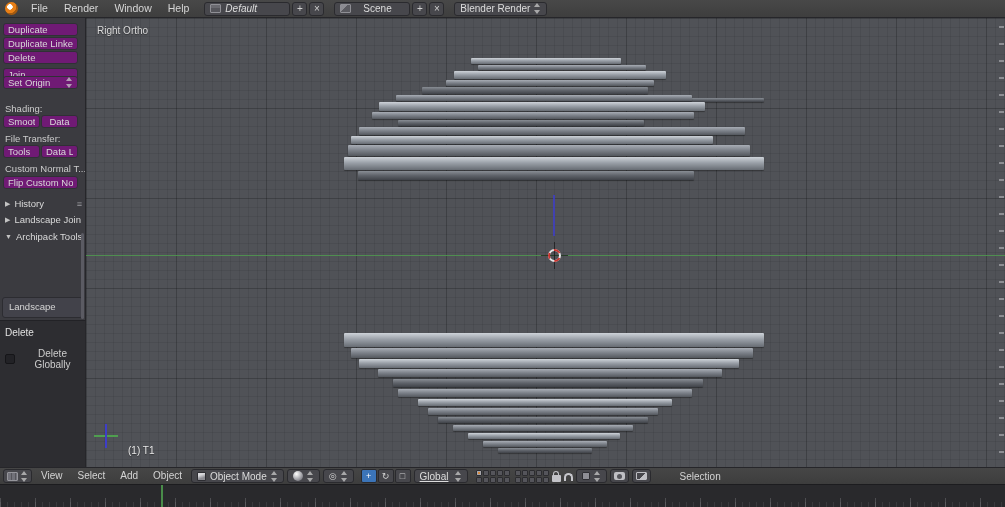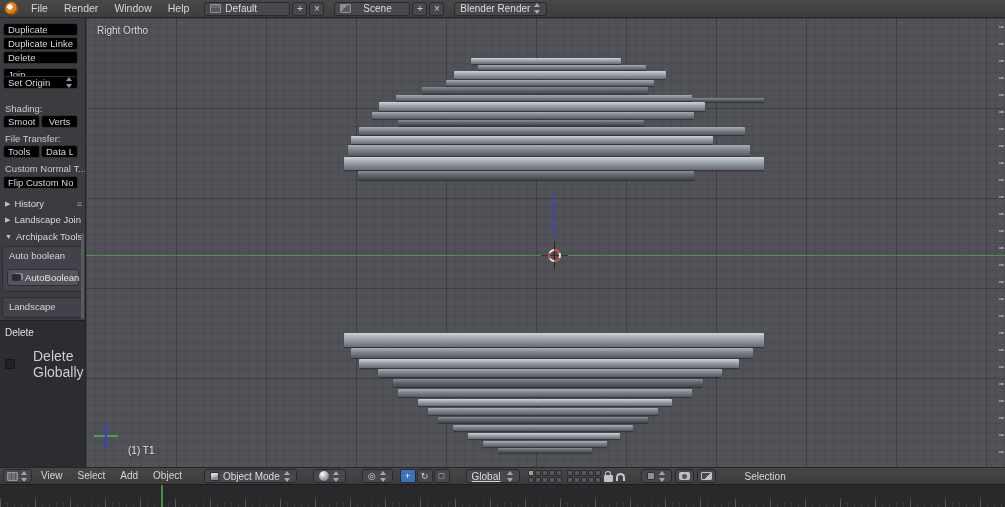--- a/index.html
+++ b/index.html
@@ -9,21 +9,21 @@
        background:#3c3c3f;font-size:10px;-webkit-font-smoothing:antialiased;}
 
   
   .top-header{position:absolute;left:0;top:0;width:1005px;height:18px;
     background:linear-gradient(#484848,#3e3e3e);border-bottom:1px solid #26262a;
     display:flex;align-items:center;padding:0 4px;gap:2px;}
   .menu{padding:0 7px;font-size:10.5px;color:#d6d6d6;cursor:default;line-height:17px;}
   .blender-logo{width:13px;height:13px;border-radius:50%;margin:0 4px 0 1px;flex:0 0 auto;
     background:radial-gradient(circle at 38% 38%, #fff 0 2.5px, #e87f16 3px 6px, #a35a10 6.5px);}
   .selector{display:flex;align-items:center;height:14px;background:#47474c;border:1px solid #2a2a2e;
-    border-radius:3px;padding:0 5px;gap:4px;color:#dcdcdc;font-size:10px;white-space:nowrap;margin-left:13px;}
+    border-radius:3px;padding:0 5px;gap:4px;color:#dcdcdc;font-size:10px;white-space:nowrap;}
   .sqbtn{width:15px;height:14px;background:#47474c;border:1px solid #2a2a2e;border-radius:3px;
     color:#cfcfcf;text-align:center;line-height:12px;font-size:10px;flex:0 0 auto;}
   .mini-grid-icon{width:11px;height:9px;border:1px solid #8f8f95;border-radius:1px;flex:0 0 auto;
     background:linear-gradient(#6a6a70 45%,#55555b 45%);}
   .scene-icon{width:11px;height:9px;border:1px solid #8f8f95;border-radius:1px;flex:0 0 auto;
     background:linear-gradient(135deg,#8c8c92 0 40%,#5a5a60 40%);}
   .ud{display:inline-block;width:7px;height:11px;position:relative;opacity:.75;flex:0 0 auto;}
   .ud::before{content:'';position:absolute;left:0;top:0;border-left:3.5px solid transparent;
     border-right:3.5px solid transparent;border-bottom:4px solid #c9c9c9;}
   .ud::after{content:'';position:absolute;left:0;bottom:0;border-left:3.5px solid transparent;
@@ -31,21 +31,21 @@
   .stats{display:flex;align-items:center;gap:5px;margin-left:10px;font-size:9px;color:#c2c2c2;white-space:nowrap;}
   .logo-mini{width:10px;height:10px;border-radius:50%;flex:0 0 auto;
     background:radial-gradient(circle at 38% 38%, #fff 0 1.5px, #e87f16 2px 4.5px, #a35a10 5px);}
 
   
   .workspace{position:absolute;left:0;top:18px;width:1005px;height:449px;}
 
   
   .tool-shelf{position:absolute;left:0;top:0;width:86px;height:302px;background:#3b3b40;
     border-right:1px solid #26262a;overflow:hidden;}
-  .tsbtn{position:absolute;left:3px;width:75px;height:13px;background:#000000;border:1px solid #303036;
+  .tsbtn{position:absolute;left:3px;width:75px;height:13px;background:#701a75;border:1px solid #303036;
     border-radius:3px;color:#d8d8d8;font-size:9.5px;line-height:11px;padding:0 4px;display:flex;
     align-items:center;white-space:nowrap;overflow:hidden;}
   .tsbtn .grow{flex:1 1 auto;overflow:hidden;}
   .tsbtn.half{width:37px;}
   .tsbtn.half.r{left:41px;}
   .tslabel{position:absolute;left:5px;color:#cccccc;font-size:9.5px;white-space:nowrap;}
   .tspanel{position:absolute;left:5px;right:3px;color:#dadada;font-size:9.5px;display:flex;
     align-items:center;gap:4px;white-space:nowrap;}
   .tspanel .tri{font-size:7px;color:#c3c3c3;}
   .tspanel .grip{margin-left:auto;color:#9a9aa0;font-size:9px;}
@@ -55,21 +55,21 @@
     border:1px solid #2e2e34;border-radius:3px;display:flex;align-items:center;gap:4px;padding:0 4px;
     font-size:9.5px;color:#e2e2e2;}
   .bool-icon{width:9px;height:7px;background:#2b2b30;border-radius:2px;flex:0 0 auto;
     box-shadow:2px -1px 0 0 #8a8a92;}
   .shelf-scroll{position:absolute;right:1px;top:215px;width:3px;height:86px;background:#5b5b63;border-radius:2px;}
 
   
   .redo-panel{position:absolute;left:0;top:302px;width:86px;height:147px;background:#2d2d31;
     border-right:1px solid #26262a;border-top:1px solid #222226;}
   .redo-title{padding:6px 0 0 5px;font-size:10px;color:#e0e0e0;}
-  .redo-option{display:flex;align-items:center;gap:18px;padding:10px 0 0 5px;font-size:14px;color:#cdcdcd;}
+  .redo-option{display:flex;align-items:center;gap:5px;padding:10px 0 0 5px;font-size:10px;color:#cdcdcd;text-align:center;}
   .checkbox{width:10px;height:10px;background:#222226;border:1px solid #151518;border-radius:2px;flex:0 0 auto;}
 
   
   .viewport{position:absolute;left:86px;top:0;width:919px;height:449px;background-color:#505257;
     background-image:
       linear-gradient(rgba(0,0,0,0.16) 1px, transparent 1px),
       linear-gradient(90deg, rgba(0,0,0,0.16) 1px, transparent 1px),
       linear-gradient(rgba(0,0,0,0.07) 1px, transparent 1px),
       linear-gradient(90deg, rgba(0,0,0,0.07) 1px, transparent 1px);
     background-size:90px 90px,90px 90px,9px 9px,9px 9px;overflow:hidden;}
@@ -138,21 +138,21 @@
 
 <div class="app">
 
   <div class="top-header">
     <span class="blender-logo"></span>
     <span class="menu">File</span>
     <span class="menu">Render</span>
     <span class="menu">Window</span>
     <span class="menu">Help</span>
 
-    <div class="selector" style="margin-left:6px;min-width:86px;">
+    <div class="selector" style="margin-left:6px;min-width:86px;font-style:italic;">
       <span class="mini-grid-icon"></span>
       <span>Default</span>
     </div>
     <span class="sqbtn">+</span>
     <span class="sqbtn">×</span>
 
     <div class="selector" style="margin-left:8px;min-width:76px;gap:12px;">
       <span class="scene-icon"></span>
       <span>Scene</span>
     </div>
@@ -186,21 +186,21 @@
       <div class="tsbtn" style="top:58px">
         <span class="grow">Set Origin</span>
         <span class="ud"></span>
       </div>
 
       <div class="tslabel" style="top:85px">Shading:</div>
       <div class="tsbtn half" style="top:97px">
           <span class="grow" style="text-align:center">Smooth</span>
         </div>
       <div class="tsbtn half r" style="top:97px">
-          <span class="grow" style="text-align:center">Verts</span>
+          <span class="grow" style="text-align:center">Data</span>
         </div>
 
       <div class="tslabel" style="top:115px">File Transfer:</div>
       <div class="tsbtn half" style="top:127px">
           <span class="grow">Tools</span>
         </div>
       <div class="tsbtn half r" style="top:127px">
           <span class="grow">Data L...</span>
         </div>
 
@@ -216,27 +216,20 @@
       </div>
       <div class="tspanel" style="top:196px">
         <span class="tri">▶</span>
         <span>Landscape Join</span>
       </div>
       <div class="tspanel" style="top:213px">
         <span class="tri">▼</span>
         <span>Archipack Tools</span>
       </div>
 
-      <div class="tsbox" style="top:228px;height:46px;">
-        <div class="boxhead">Auto boolean</div>
-        <div class="bool-btn">
-          <span class="bool-icon"></span>
-          <span>AutoBoolean</span>
-        </div>
-      </div>
 
       <div class="tsbox" style="top:279px;height:21px;">
         <div class="boxhead">Landscape</div>
       </div>
 
       <div class="shelf-scroll"></div>
     </div>
 
     <div class="redo-panel">
       <div class="redo-title">Delete</div>

